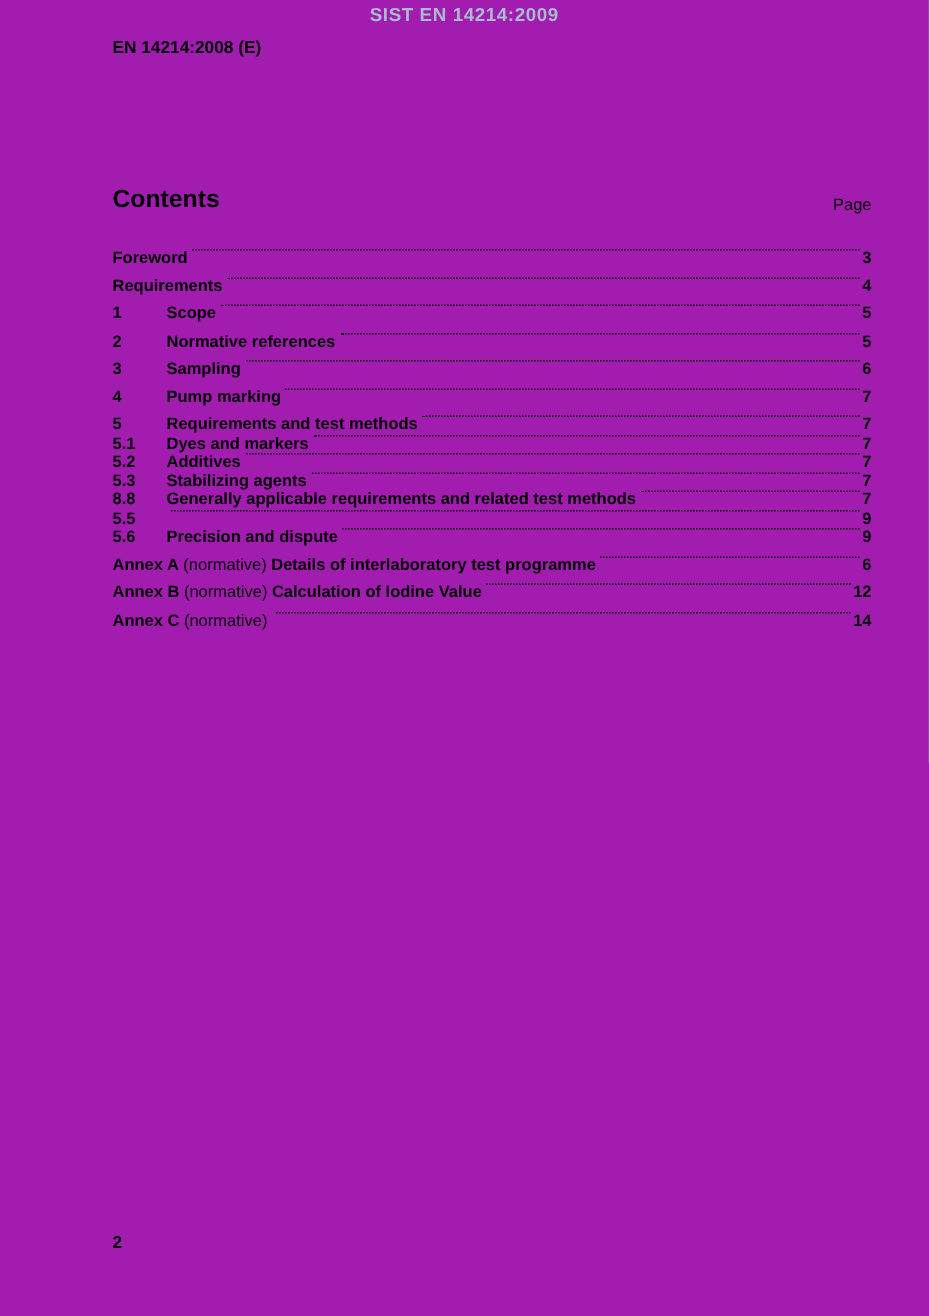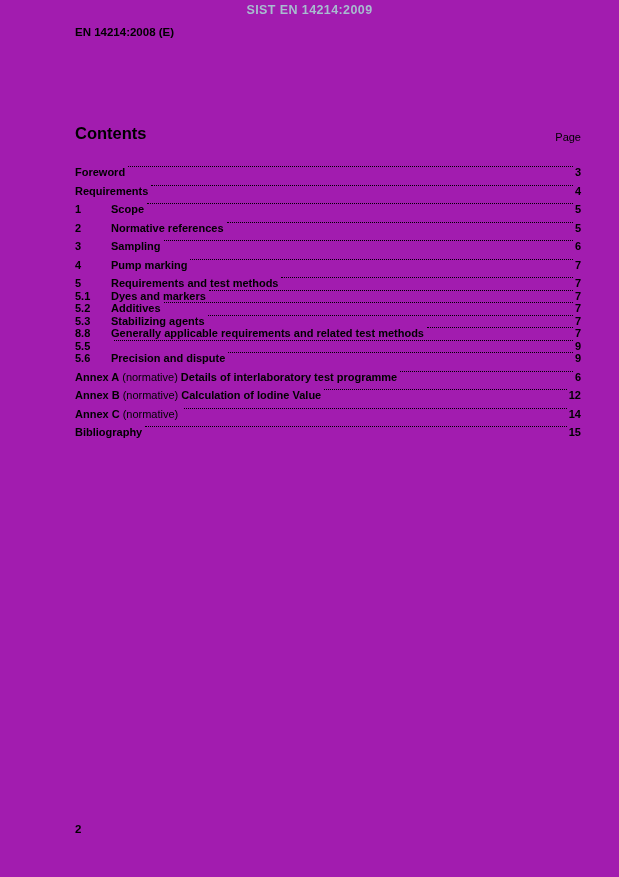--- a/index.html
+++ b/index.html
@@ -157,23 +157,16 @@
     <span class="leader"></span>
     <span class="pg">12</span>
   </div>
       <div class="toc-row">
 
     <span class="pre">Annex C</span>
     <span class="mid">(normative)</span>
     <span class="leader"></span>
     <span class="pg">14</span>
   </div>
-      <div class="toc-row">
-
-    <span class="pre">Bibliography</span>
-
-    <span class="leader"></span>
-    <span class="pg">15</span>
-  </div>
     </div>
 
   <div class="footer-page-num">2</div>
 </div>
 
 </body></html>

